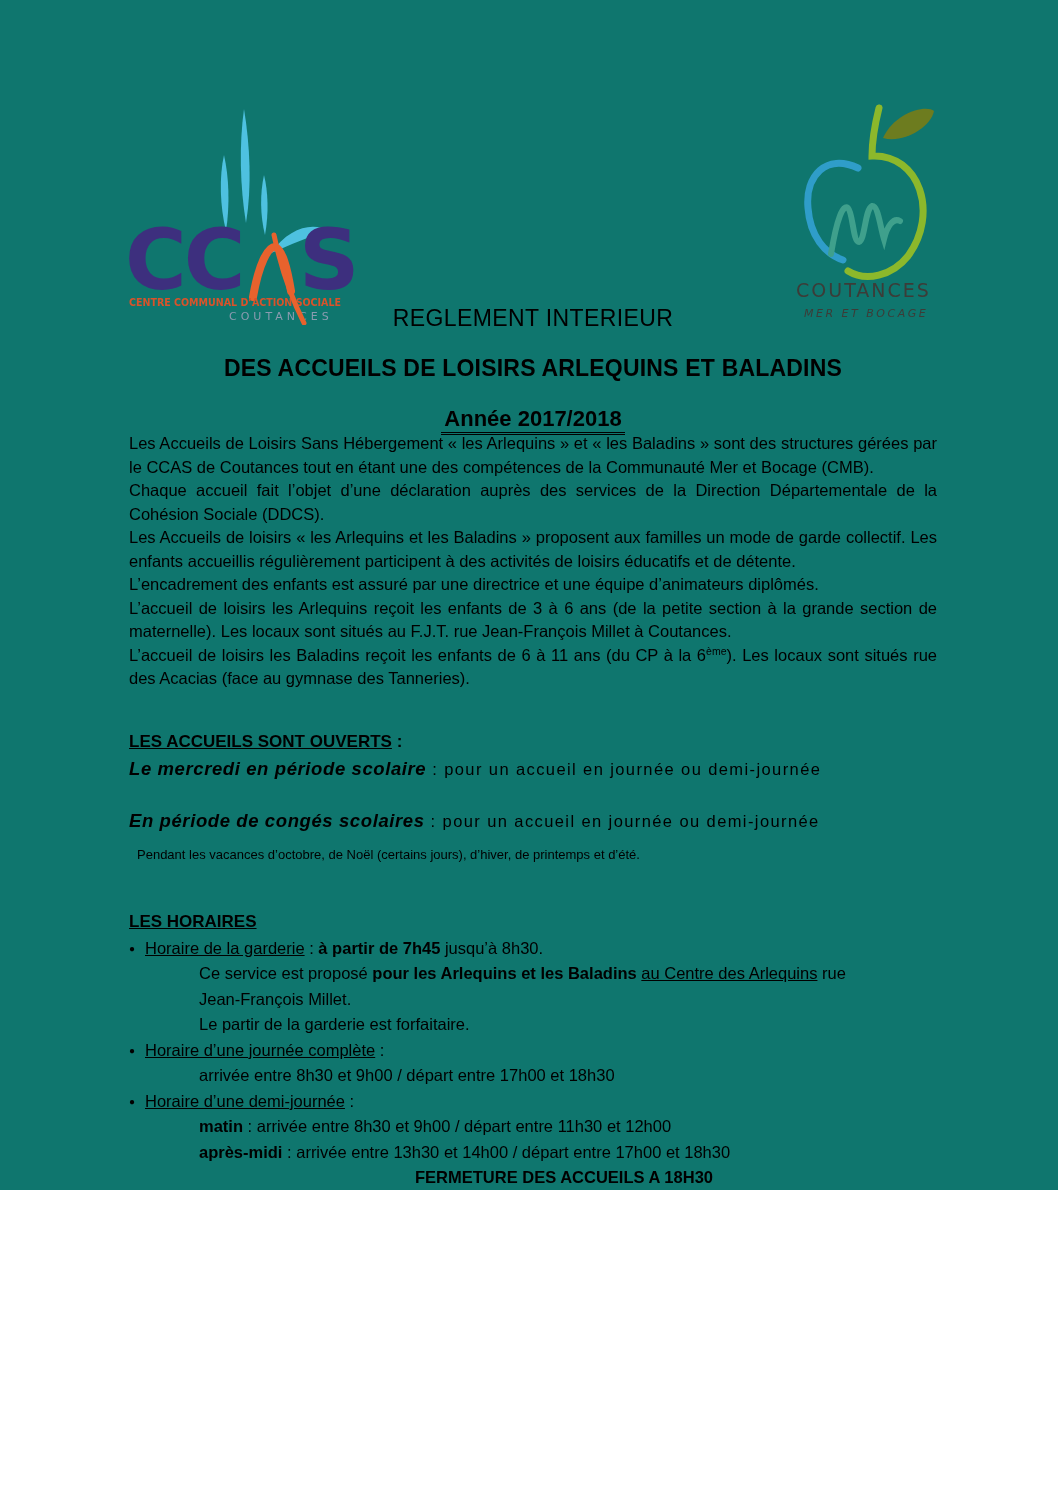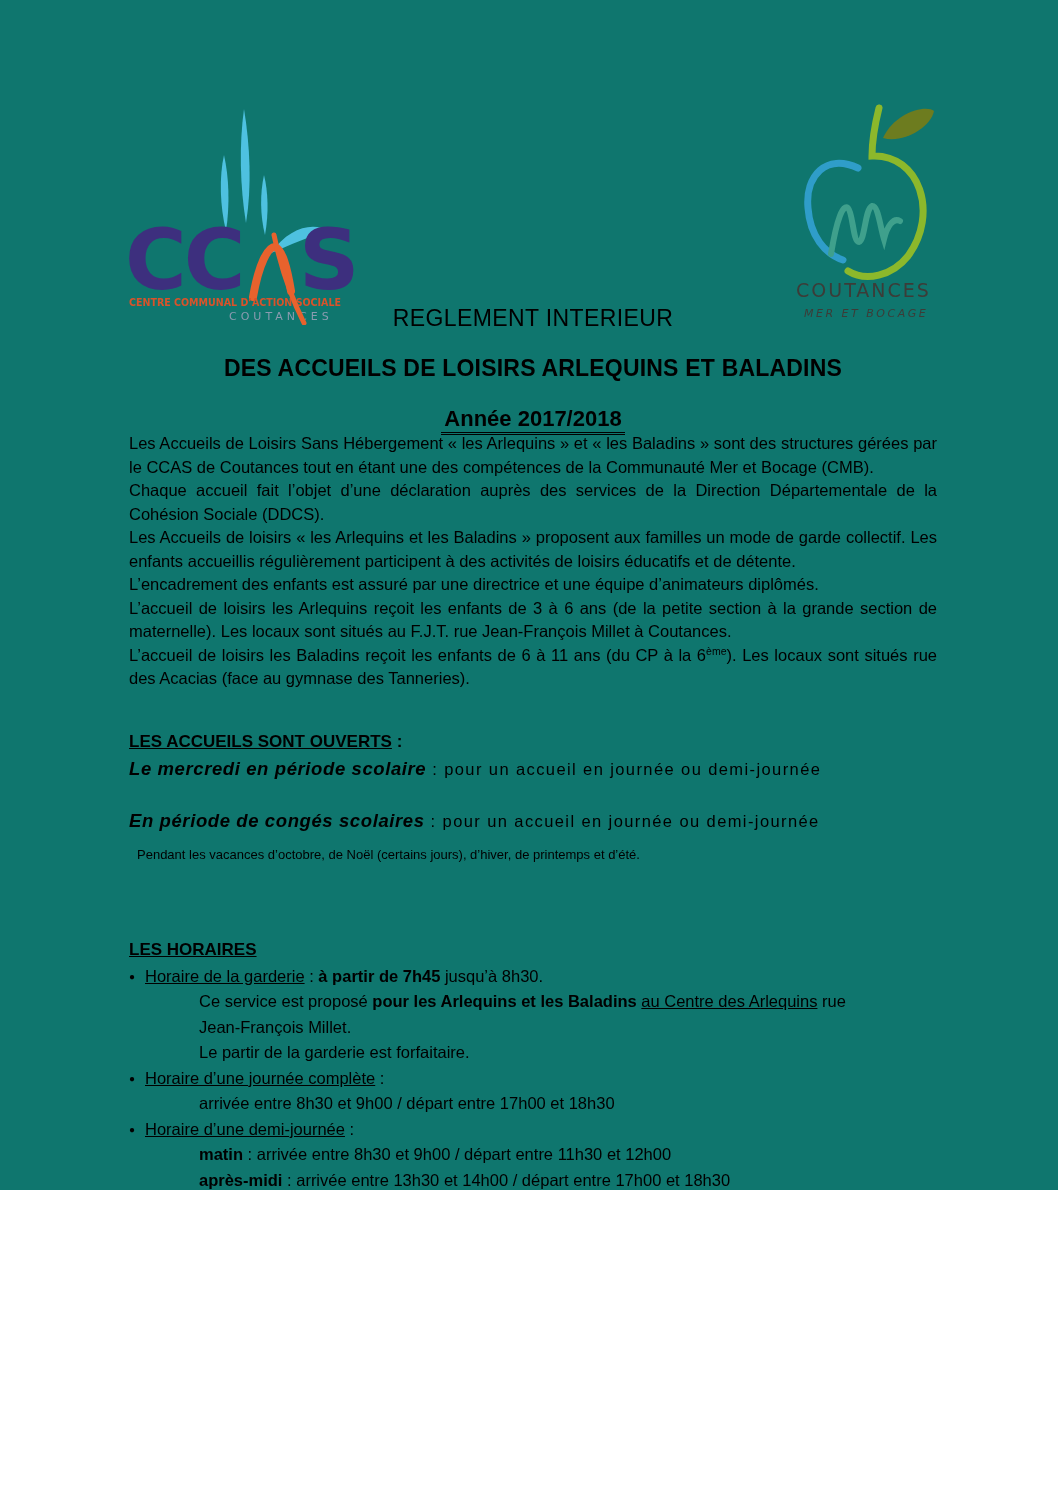--- a/index.html
+++ b/index.html
@@ -14,21 +14,21 @@
   .t1{margin:305px 0 0;font-size:23px;font-weight:400;text-align:center;letter-spacing:.4px;}
   .t2{margin:23px 0 0;font-size:23px;font-weight:700;text-align:center;letter-spacing:.2px;}
   .t3{margin:24px 0 0;font-size:22px;font-weight:700;text-align:center;}
   .dblu{border-bottom:3px double #000;padding:0 3px 1px;}
   .intro{font-size:16.5px;line-height:23.5px;text-align:justify;}
   .intro p{margin:0;}
   .open-h{margin-top:38px;font-size:17px;line-height:25px;}
   .wed{margin-top:1px;font-size:16.5px;line-height:27px;}
   .hol{margin-top:24px;font-size:16.5px;line-height:27px;}
   .det{margin:8px;font-size:13px;line-height:24px;}
-  .hours-h{margin-top:70px;font-size:17px;line-height:25px;}
+  .hours-h{margin-top:42px;font-size:17px;line-height:25px;}
   .blist{margin-top:2px;font-size:16.5px;line-height:25.5px;}
   .bdot{display:inline-block;width:16px;font-size:10px;vertical-align:2px;}
   .sub{padding-left:70px;}
   .closing{font-weight:700;text-align:center;margin-left:62px;}
   .b{font-weight:700;}
   .u{text-decoration:underline;}
   .b.u,.bu{font-weight:700;text-decoration:underline;}
   .sup{vertical-align:super;font-size:10.5px;line-height:0;}
   .ls{letter-spacing:1.4px;}
   .hand{font-weight:700;font-style:italic;font-size:18.5px;letter-spacing:.6px;margin-top:27px;}

